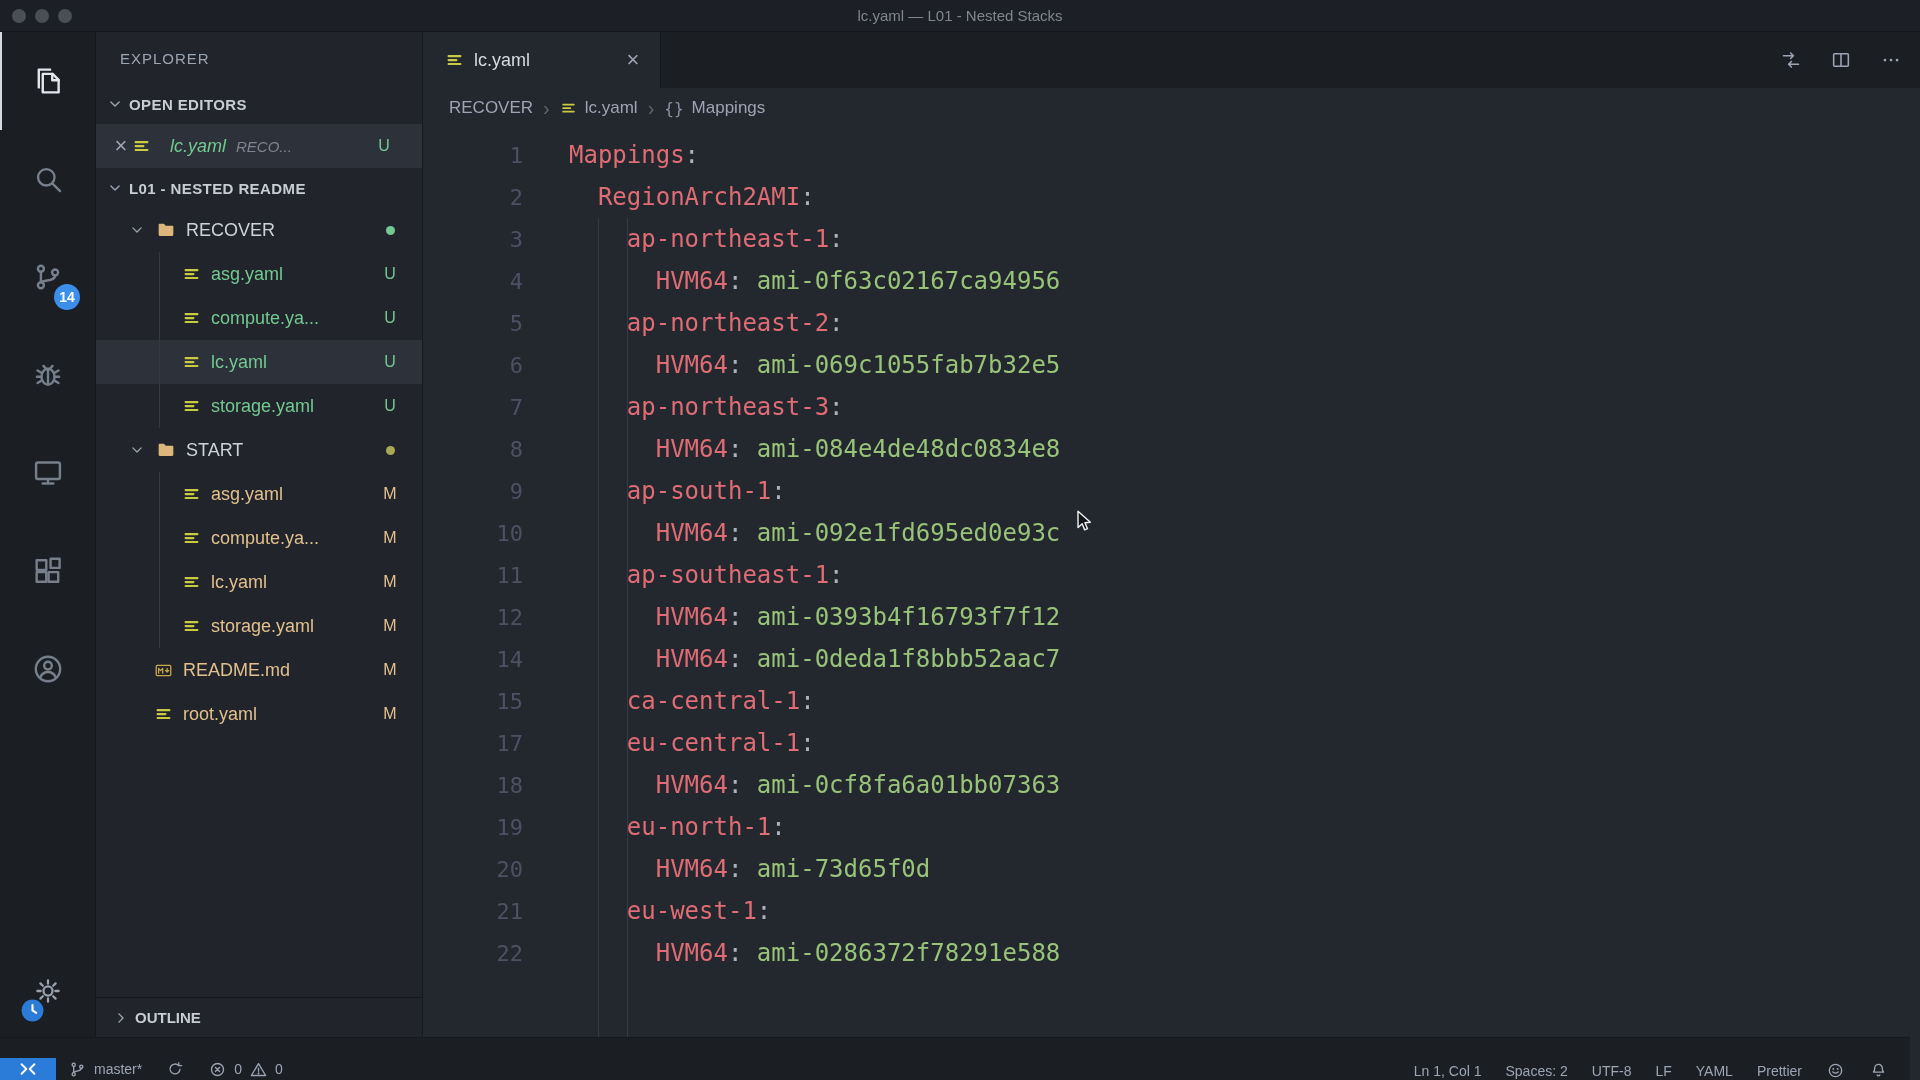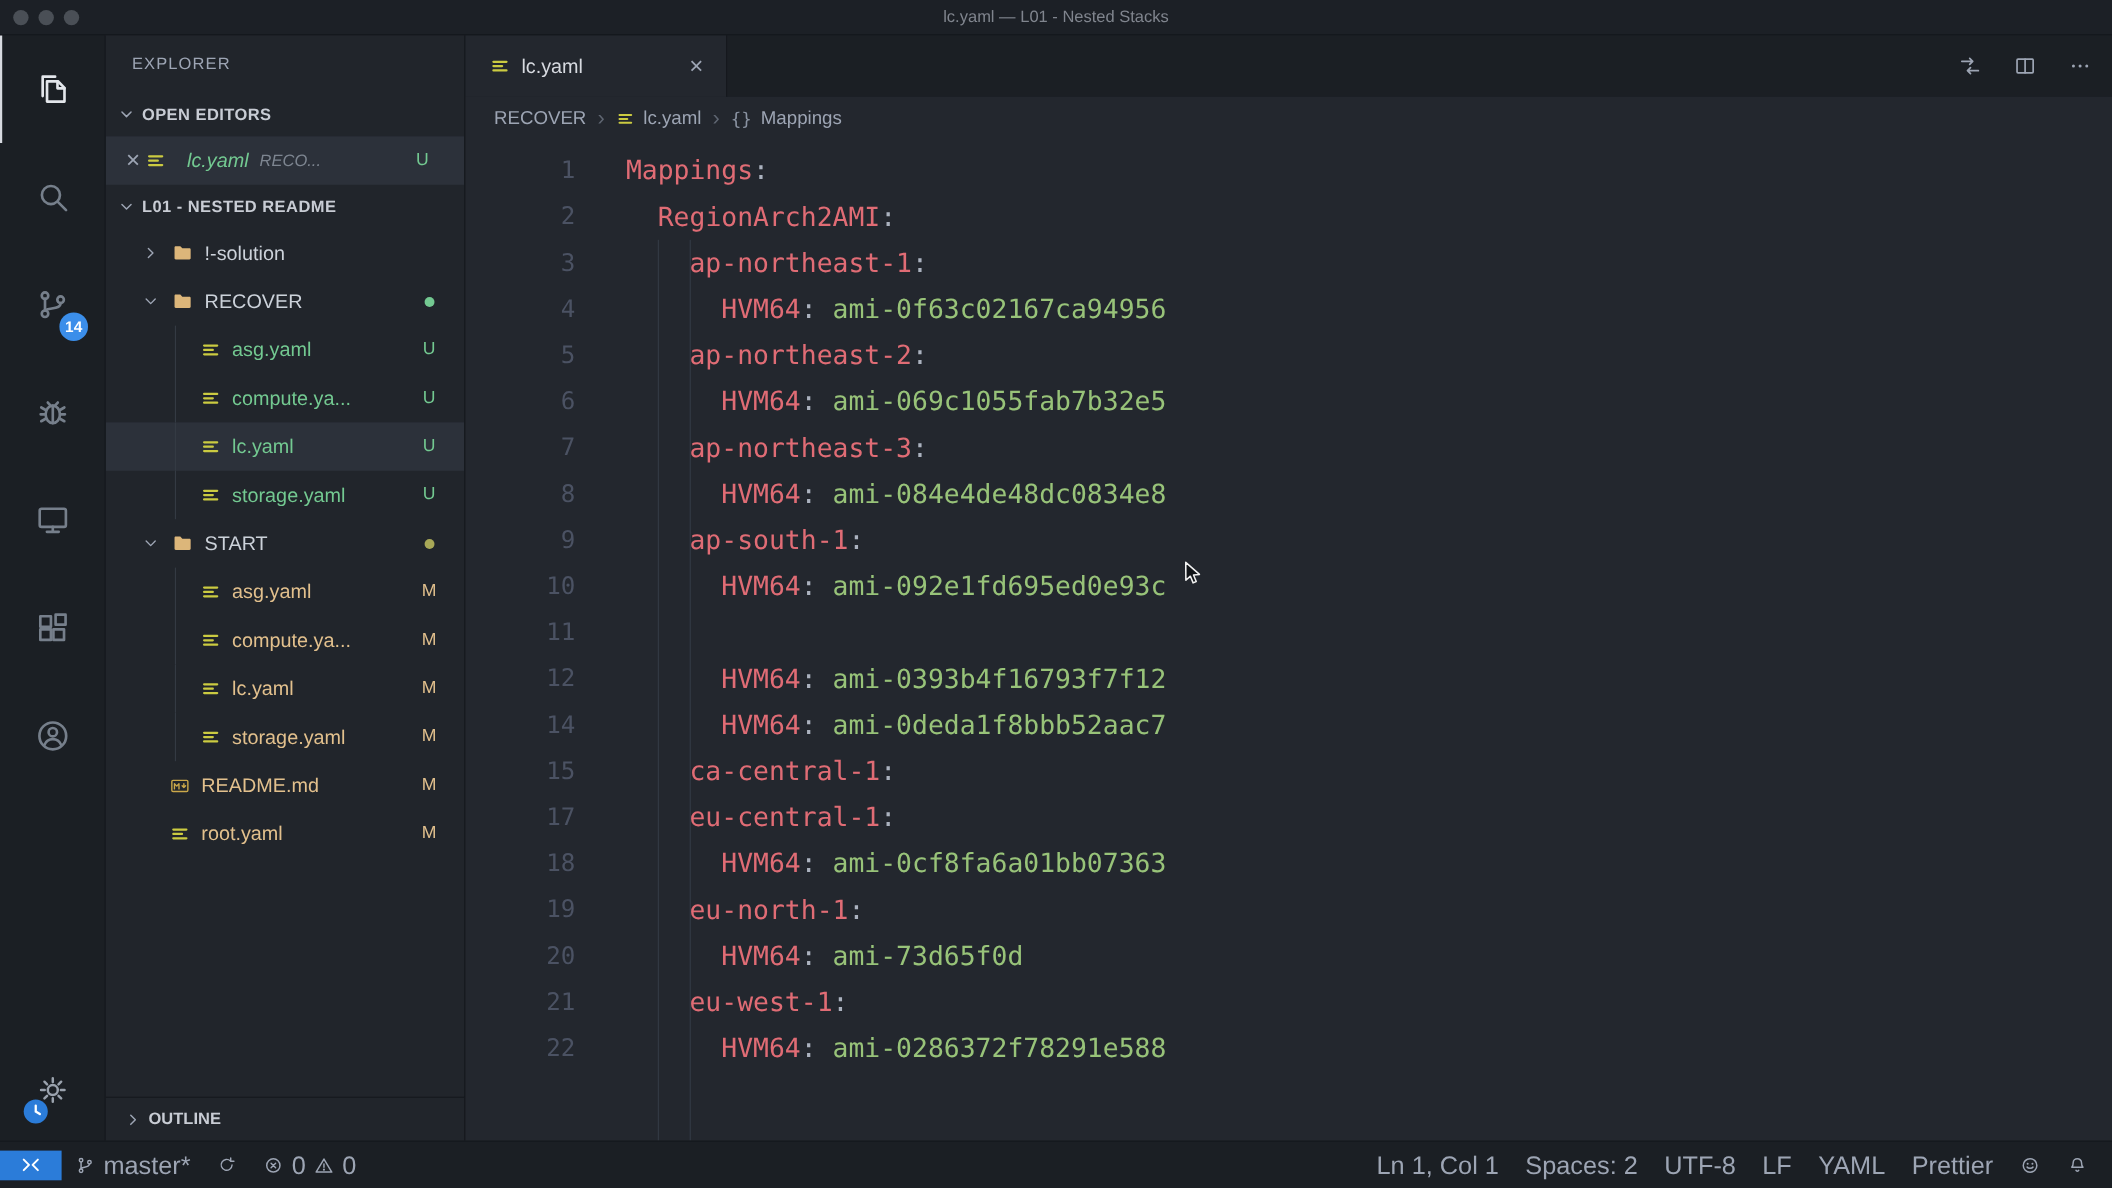--- a/index.html
+++ b/index.html
@@ -80,22 +80,22 @@
   .braces{font-family:"DejaVu Sans Mono",monospace;color:#8a93a2;font-size:16px;}
   .code{position:absolute;top:96px;left:0;right:0;bottom:0;overflow:hidden;padding-top:6px;
         font-family:"DejaVu Sans Mono",monospace;font-size:24px;}
   .cl{height:42px;display:flex;align-items:center;white-space:pre;}
   .ln{width:100px;flex:none;text-align:right;color:#4b5263;font-size:22px;}
   .lt{padding-left:46px;}
   .k{color:#e06c75;} .p{color:#abb2bf;} .v{color:#98c379;}
   .iguide{position:absolute;width:1px;top:90px;bottom:0;background:#343b45;}
 
   
-  .statusbar{position:absolute;left:0;right:0;bottom:0;height:43px;background:#1b1f24;
-             border-top:1px solid #15181d;display:flex;align-items:center;font-size:23px;
+  .statusbar{position:absolute;left:0;right:10px;bottom:0;height:43px;background:#1b1f24;
+             border-top:1px solid #15181d;display:flex;align-items:flex-end;font-size:14px;
              color:#9da5b4;z-index:6;}
   .sb-left{display:flex;align-items:stretch;flex:1 1 auto;}
   .sb-right{display:flex;align-items:stretch;padding-right:10px;}
   .remote{width:56px;display:flex;align-items:center;justify-content:center;color:#fff;
           cursor:pointer;}
   .sb-item{display:flex;align-items:center;gap:7px;padding:0 12px;cursor:pointer;}
 
   
   .mouse-cursor{position:absolute;left:1072px;top:508px;width:26px;height:26px;z-index:20;
                 pointer-events:none;}
@@ -222,34 +222,20 @@
 
   <div class="sec-head">
     <span class="icon chev">
       <svg viewBox="0 0 24 24" fill="none" stroke="currentColor" stroke-width="1.8" stroke-linecap="round" stroke-linejoin="round">
           <path d="M6.5 9.2l5.5 5.5 5.5-5.5"></path>
         </svg>
     </span>
     <span>L01 - NESTED README</span>
   </div>
   <div id="treeList">
-      <div class="tree-row pad-folder">
-        <span class="icon chev" style="width: 18px; height: 18px;">
-          <svg viewBox="0 0 24 24" fill="none" stroke="currentColor" stroke-width="1.7" stroke-linecap="round" stroke-linejoin="round">
-            <path d="M9.2 6.5l5.5 5.5-5.5 5.5"></path>
-          </svg>
-        </span>
-        <span class="icon" style="width: 20px; height: 20px; color: rgb(220, 182, 122);">
-          <svg viewBox="0 0 24 24" fill="none" stroke="currentColor" stroke-width="1.7" stroke-linecap="round" stroke-linejoin="round">
-            <path d="M3.2 5.8c0-.7.6-1.3 1.3-1.3h5l2.2 2.4h7.8c.7 0 1.3.6 1.3 1.3v9.6c0 .7-.6 1.3-1.3 1.3H4.5c-.7 0-1.3-.6-1.3-1.3V5.8z" fill="currentColor" stroke="none"></path>
-          </svg>
-        </span>
-        <span class="t-label folder-label">!-solution</span>
-        <span class="t-right"></span>
-      </div>
       <div class="tree-row pad-folder">
         <span class="icon chev" style="width: 18px; height: 18px;">
           <svg viewBox="0 0 24 24" fill="none" stroke="currentColor" stroke-width="1.7" stroke-linecap="round" stroke-linejoin="round">
             <path d="M6.5 9.2l5.5 5.5 5.5-5.5"></path>
           </svg>
         </span>
         <span class="icon" style="width: 20px; height: 20px; color: rgb(220, 182, 122);">
           <svg viewBox="0 0 24 24" fill="none" stroke="currentColor" stroke-width="1.7" stroke-linecap="round" stroke-linejoin="round">
             <path d="M3.2 5.8c0-.7.6-1.3 1.3-1.3h5l2.2 2.4h7.8c.7 0 1.3.6 1.3 1.3v9.6c0 .7-.6 1.3-1.3 1.3H4.5c-.7 0-1.3-.6-1.3-1.3V5.8z" fill="currentColor" stroke="none"></path>
           </svg>
@@ -440,21 +426,21 @@
       <div class="cl"><span class="ln">1</span><span class="lt"><span></span><span class="k">Mappings</span><span class="p">:</span></span></div>
       <div class="cl"><span class="ln">2</span><span class="lt"><span>  </span><span class="k">RegionArch2AMI</span><span class="p">:</span></span></div>
       <div class="cl"><span class="ln">3</span><span class="lt"><span>    </span><span class="k">ap-northeast-1</span><span class="p">:</span></span></div>
       <div class="cl"><span class="ln">4</span><span class="lt"><span>      </span><span class="k">HVM64</span><span class="p">:</span><span class="v"> ami-0f63c02167ca94956</span></span></div>
       <div class="cl"><span class="ln">5</span><span class="lt"><span>    </span><span class="k">ap-northeast-2</span><span class="p">:</span></span></div>
       <div class="cl"><span class="ln">6</span><span class="lt"><span>      </span><span class="k">HVM64</span><span class="p">:</span><span class="v"> ami-069c1055fab7b32e5</span></span></div>
       <div class="cl"><span class="ln">7</span><span class="lt"><span>    </span><span class="k">ap-northeast-3</span><span class="p">:</span></span></div>
       <div class="cl"><span class="ln">8</span><span class="lt"><span>      </span><span class="k">HVM64</span><span class="p">:</span><span class="v"> ami-084e4de48dc0834e8</span></span></div>
       <div class="cl"><span class="ln">9</span><span class="lt"><span>    </span><span class="k">ap-south-1</span><span class="p">:</span></span></div>
       <div class="cl"><span class="ln">10</span><span class="lt"><span>      </span><span class="k">HVM64</span><span class="p">:</span><span class="v"> ami-092e1fd695ed0e93c</span></span></div>
-      <div class="cl"><span class="ln">11</span></div>
+      <div class="cl"><span class="ln">11</span><span class="lt"><span>    </span><span class="k">ap-southeast-1</span><span class="p">:</span></span></div>
       <div class="cl"><span class="ln">12</span><span class="lt"><span>      </span><span class="k">HVM64</span><span class="p">:</span><span class="v"> ami-0393b4f16793f7f12</span></span></div>
       <div class="cl"><span class="ln">14</span><span class="lt"><span>      </span><span class="k">HVM64</span><span class="p">:</span><span class="v"> ami-0deda1f8bbb52aac7</span></span></div>
       <div class="cl"><span class="ln">15</span><span class="lt"><span>    </span><span class="k">ca-central-1</span><span class="p">:</span></span></div>
       <div class="cl"><span class="ln">17</span><span class="lt"><span>    </span><span class="k">eu-central-1</span><span class="p">:</span></span></div>
       <div class="cl"><span class="ln">18</span><span class="lt"><span>      </span><span class="k">HVM64</span><span class="p">:</span><span class="v"> ami-0cf8fa6a01bb07363</span></span></div>
       <div class="cl"><span class="ln">19</span><span class="lt"><span>    </span><span class="k">eu-north-1</span><span class="p">:</span></span></div>
       <div class="cl"><span class="ln">20</span><span class="lt"><span>      </span><span class="k">HVM64</span><span class="p">:</span><span class="v"> ami-73d65f0d</span></span></div>
       <div class="cl"><span class="ln">21</span><span class="lt"><span>    </span><span class="k">eu-west-1</span><span class="p">:</span></span></div>
       <div class="cl"><span class="ln">22</span><span class="lt"><span>      </span><span class="k">HVM64</span><span class="p">:</span><span class="v"> ami-0286372f78291e588</span></span></div>
       <div class="iguide" style="left: calc(2ch + 146px);"></div>

